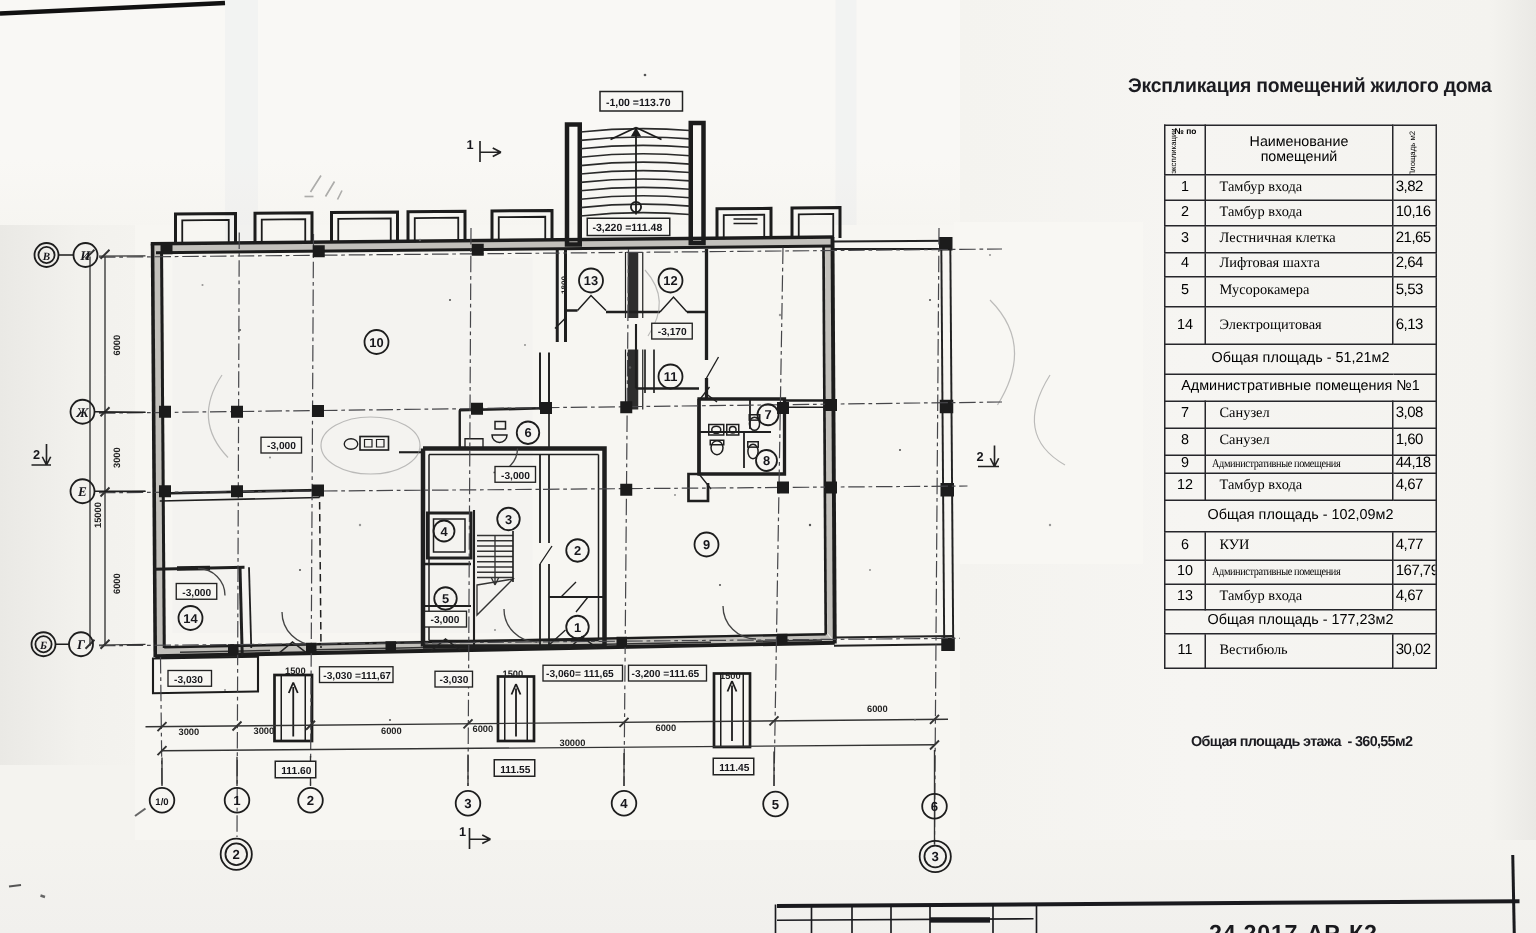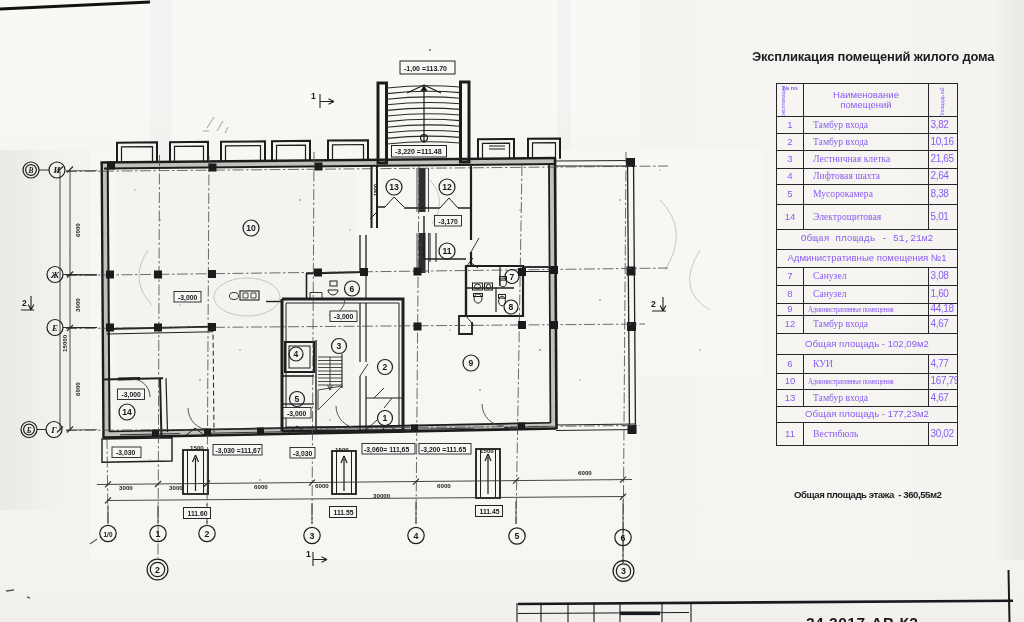--- a/index.html
+++ b/index.html
@@ -2,21 +2,21 @@
 <html><head>
 <meta charset="utf-8">
 <style>
   html,body{margin:0;padding:0;}
   body{width:1024px;height:622px;overflow:hidden;position:relative;
        background:#f2f1ed;font-family:"Liberation Sans",sans-serif;}
   .abs{position:absolute;}
   #plan{left:0;top:0;}
   
   #expl{left:776px;top:83px;width:181px;table-layout:fixed;border-collapse:collapse;
-        color:#8b5cf6;}
+        color:#000000;}
   #expl td{border:1.2px solid #26262b;padding:0;font-size:9.6px;
            font-weight:400;line-height:1.05;overflow:hidden;}
   #expl td.n{text-align:center;}
   #expl td.a{text-align:left;padding-left:1.5px;font-size:10px;letter-spacing:-0.35px;}
   #expl td.nm{padding-left:9px;white-space:nowrap;font-family:Liberation Serif, serif;}
   #expl td.band{text-align:center;font-size:9.6px;}
   .sm{font-size:7.8px;letter-spacing:-0.3px;white-space:nowrap;display:inline-block;transform:scaleX(0.88);transform-origin:0 50%;}
 </style>
 </head>
 <body>
@@ -519,28 +519,28 @@
         <td class="a">21,65</td>
       </tr>
  <tr style="height:16px;">
         <td class="n">4</td>
         <td class="nm">Лифтовая шахта</td>
         <td class="a">2,64</td>
       </tr>
  <tr style="height:20px;">
         <td class="n">5</td>
         <td class="nm">Мусорокамера</td>
-        <td class="a">8,38</td>
+        <td class="a">5,53</td>
       </tr>
  <tr style="height:25px;">
         <td class="n">14</td>
         <td class="nm">Электрощитовая</td>
-        <td class="a">5,01</td>
-      </tr>
- <tr style="height:20px;font-family:Liberation Mono, monospace;">
+        <td class="a">6,13</td>
+      </tr>
+ <tr style="height:20px;">
         <td colspan="3" class="band">Общая площадь - 51,21м2</td>
       </tr>
  <tr style="height:18px;">
         <td colspan="3" class="band">Административные помещения №1</td>
       </tr>
  <tr style="height:18px;">
         <td class="n">7</td>
         <td class="nm">Санузел</td>
         <td class="a">3,08</td>
       </tr>

